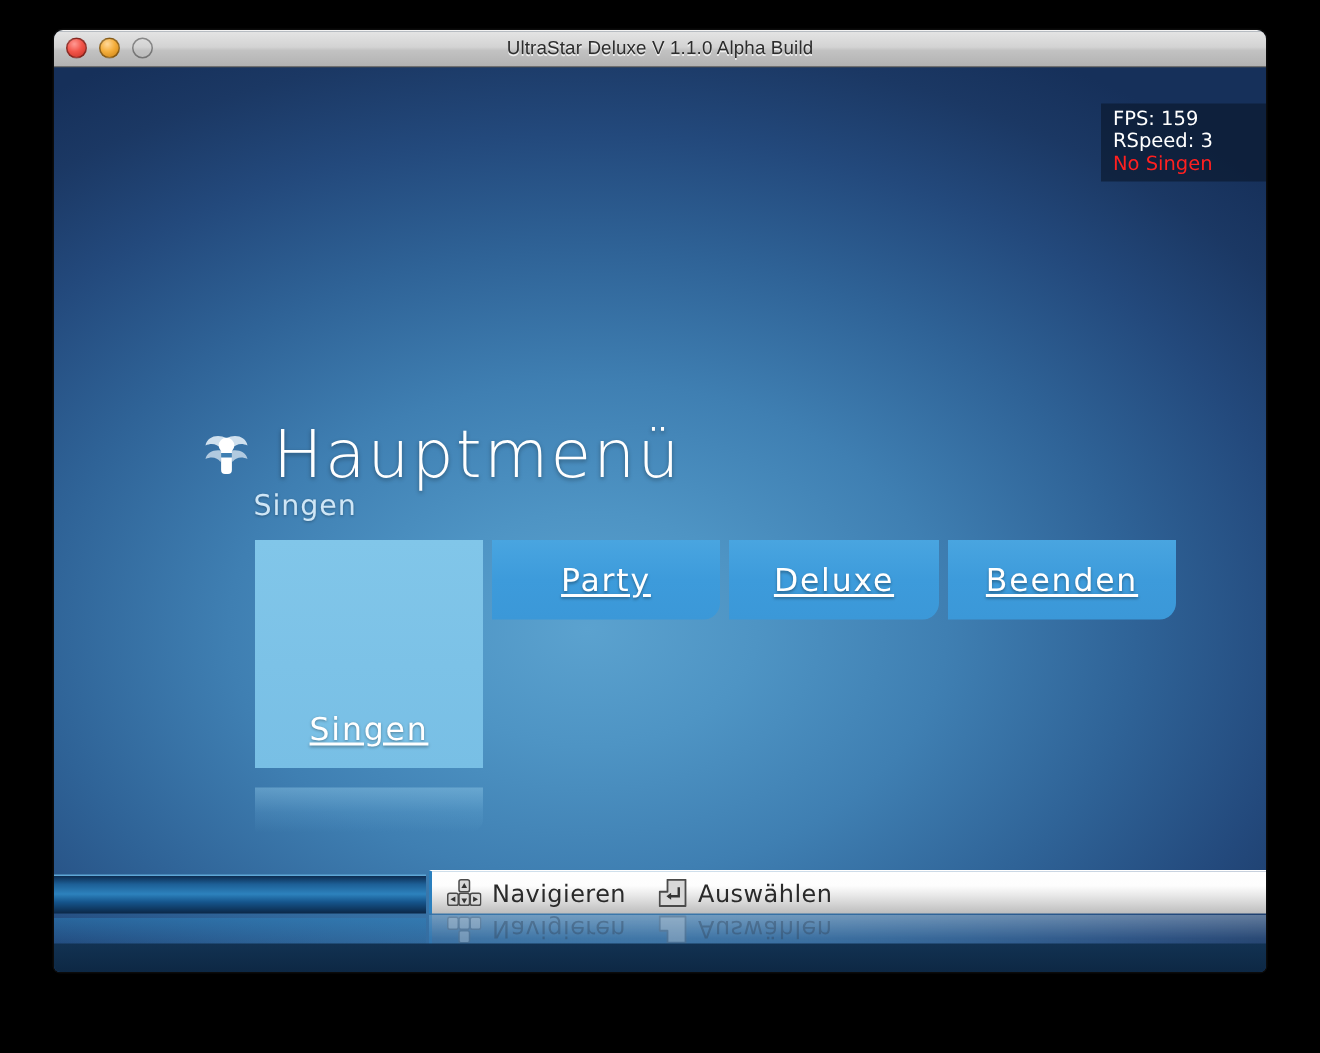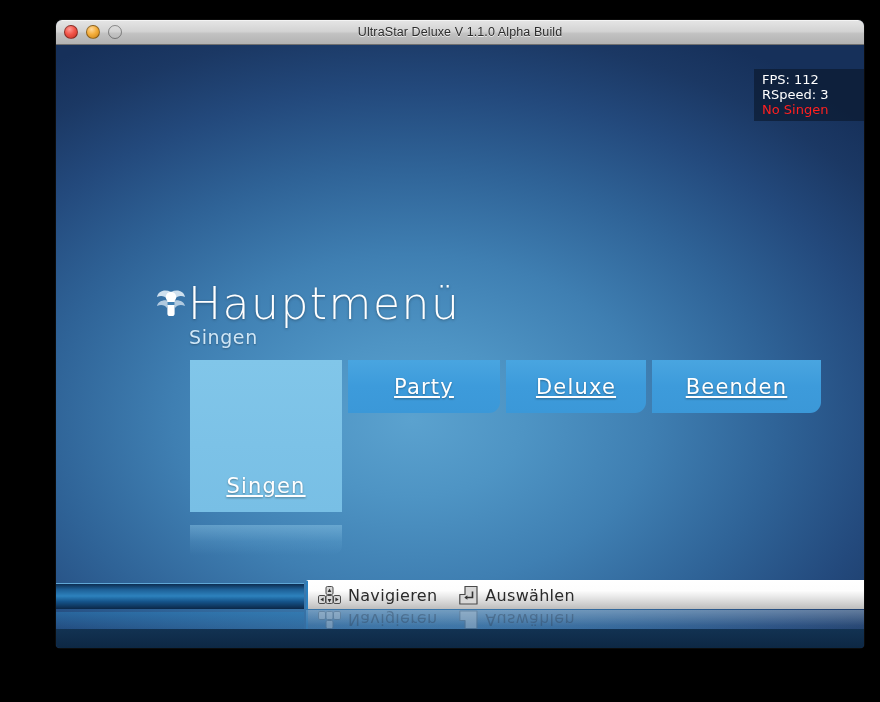--- a/index.html
+++ b/index.html
@@ -23,21 +23,20 @@
   .window {
     position: absolute;
     left: 36px;
     top: 20px;
     width: 808px;
     height: 628px;
     border-radius: 6px 6px 4px 4px;
     background: #11243e;
     box-shadow: 0 0 0 1px #0b0b0b;
     overflow: hidden;
-    margin-left: 20px;
   }
 
   .titlebar {
     position: relative;
     height: 23px;
     background: linear-gradient(to bottom, #e4e4e4 0%, #d3d3d3 45%, #c2c2c2 55%, #b2b2b2 100%);
     border-bottom: 1px solid #6f6f6f;
     border-top: 1px solid #f3f3f3;
   }
 
@@ -121,21 +120,21 @@
   
   .header {
     position: absolute;
     left: 100px;
     top: 236px;
     z-index: 10;
   }
   .header-row {
     display: flex;
     align-items: center;
-    gap: 2px;
+    gap: 16px;
   }
   .header-icon { width: 30px; height: 32px; flex: 0 0 auto; }
   .header-title {
     font-family: "DejaVu Sans", sans-serif;
     font-size: 44px;
     line-height: 46px;
     font-weight: 300;
     color: #ffffff;
     letter-spacing: 1.5px;
     text-shadow: 0 1px 3px rgba(0,0,0,0.35);
@@ -180,21 +179,21 @@
   .btn.sel {
     height: 152px;
     align-items: flex-end;
     padding-bottom: 14px;
     border-radius: 0;
     background: linear-gradient(to bottom, #81c6e9 0%, #7cc2e7 55%, #78bfe5 100%);
   }
   .btn-w-sing  { width: 152px; }
   .btn-w-party { width: 152px; }
   .btn-w-tools { width: 140px; }
-  .btn-w-quit  { width: 169px; }
+  .btn-w-quit  { width: 152px; }
 
   
   .reflect {
     position: absolute;
     left: 134px;
     top: 480px;
     width: 152px;
     height: 30px;
     border-radius: 0 0 9px 0;
     background: linear-gradient(to bottom, rgba(150,206,236,0.42) 0%, rgba(120,185,225,0.16) 55%, rgba(90,160,205,0.0) 100%);
@@ -313,21 +312,21 @@
         <div class="light red"></div>
         <div class="light yellow"></div>
         <div class="light green"></div>
       </div>
       <div class="title-text">UltraStar Deluxe V 1.1.0 Alpha Build</div>
     </div>
 
     <div class="game">
 
       <div class="fps-box">
-        <div class="fps-line">FPS: 112</div>
+        <div class="fps-line">FPS: 159</div>
         <div class="fps-line">RSpeed: 3</div>
         <div class="fps-line err">No Singen</div>
       </div>
 
 
       <div class="header">
         <div class="header-row">
           <svg class="header-icon" viewBox="0 0 30 32">
             <path d="M15 4 C21 1 28 3 29 9 C25 7 21 8 19 11 C18 8 16.5 5.5 15 4 Z" fill="#dce9f4" opacity="0.92"></path>
             <path d="M15 4 C9 1 2 3 1 9 C5 7 9 8 11 11 C12 8 13.5 5.5 15 4 Z" fill="#dce9f4" opacity="0.92"></path>

